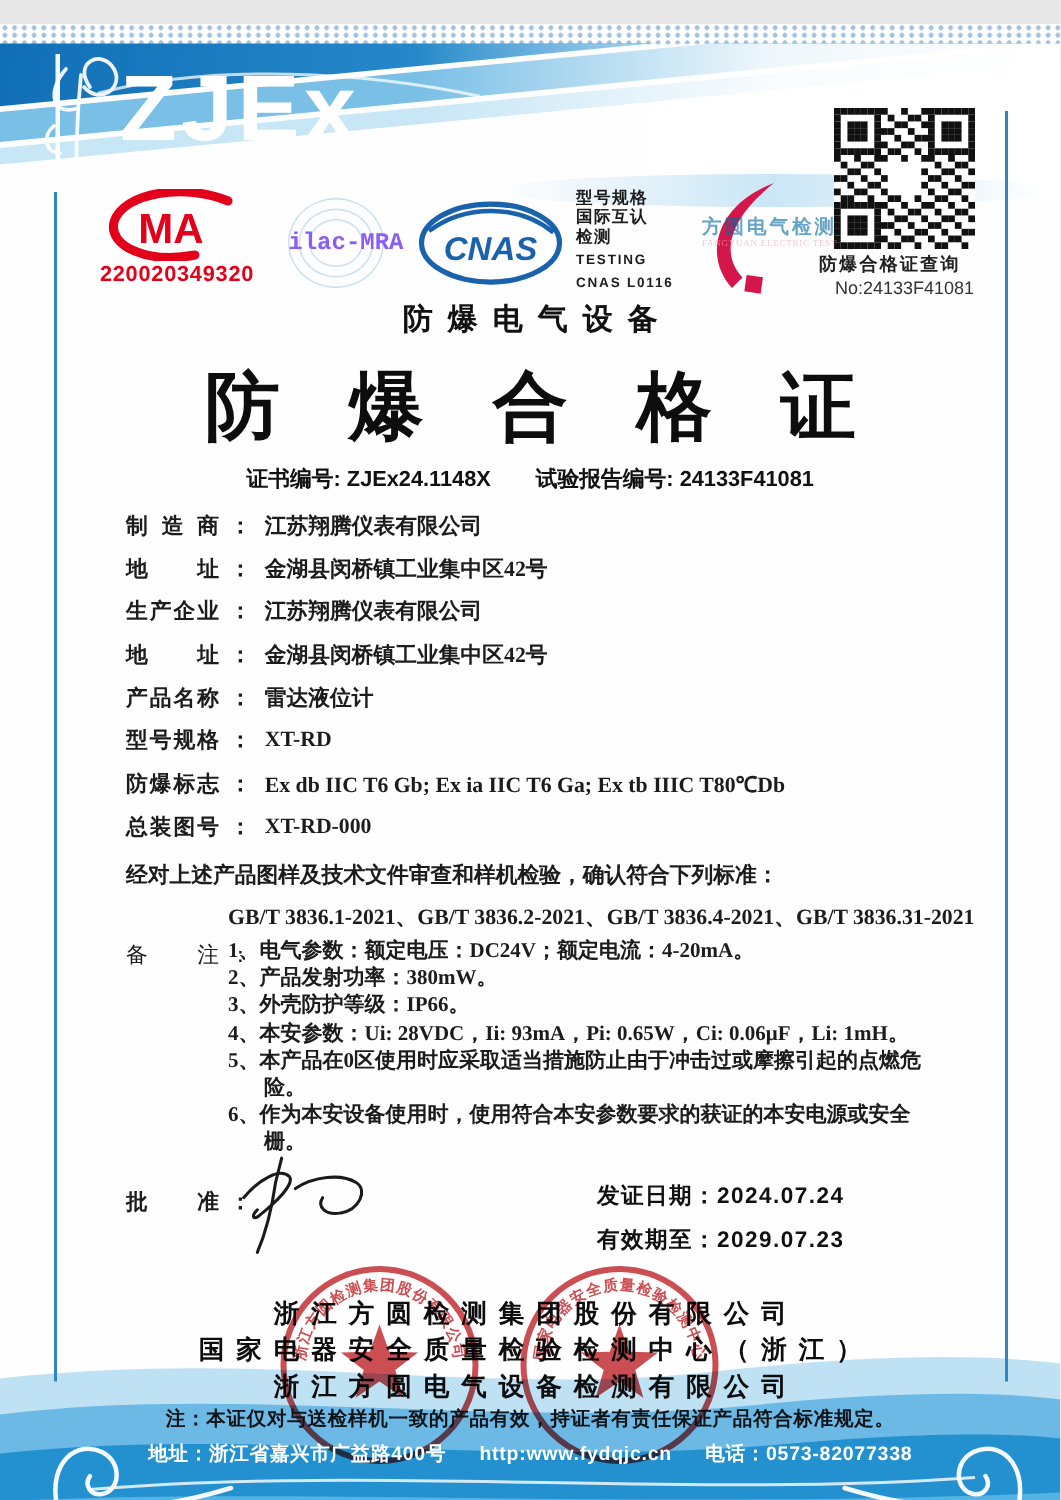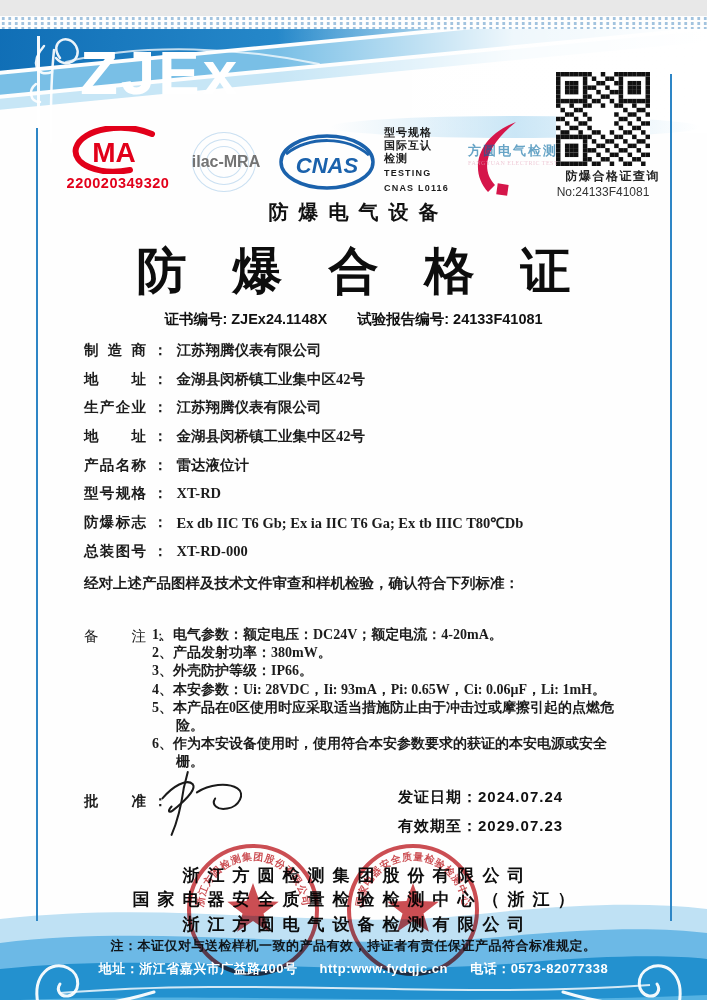--- a/index.html
+++ b/index.html
@@ -34,32 +34,32 @@
   
   .cma{left:64px;top:110px;width:106px;height:48px;}
   .cma-num{left:58px;top:159px;width:120px;text-align:center;font-family:"Liberation Sans",sans-serif;
         font-weight:700;font-size:14.5px;color:#e2001a;letter-spacing:.5px;}
   .ilac{left:183px;top:114px;width:86px;height:64px;}
   .ilac-rings{position:absolute;left:3px;top:0;width:78px;height:64px;}
   .ilac-rings div{position:absolute;border:1px solid #9fc6e8;border-radius:50%;opacity:.55;}
   .ir1{left:6px;top:2px;width:62px;height:58px;}
   .ir2{left:13px;top:9px;width:48px;height:44px;}
   .ir3{left:20px;top:16px;width:34px;height:30px;}
-  .ilac-text{position:absolute;left:0;top:23px;width:86px;text-align:center;
-        font-family:Liberation Sans, sans-serif;font-weight:700;font-size:16px;color:#737373;}
+  .ilac-text{position:absolute;left:0;top:23px;width:86px;text-align:right;
+        font-family:Liberation Mono, monospace;font-weight:700;font-size:16px;color:#8b5cf6;}
   .cnas{left:276px;top:116px;width:102px;height:60px;}
   .cnas-txt{left:384px;top:110px;font-family:"Liberation Sans",sans-serif;font-weight:700;line-height:13px;}
   .cnas-txt .cjk{font-size:11px;letter-spacing:1px;}
   .cnas-txt .lat{font-size:9px;letter-spacing:1.2px;margin-top:2px;}
   .swoosh{left:452px;top:102px;width:84px;height:88px;}
   .fy-wm{left:468px;top:126px;z-index:1;}
   .fy-wm .cn{font-size:13px;color:#0369a1;opacity:.6;letter-spacing:2px;font-weight:600;}
   .fy-wm .en{font-size:6px;color:#e5a8bd;opacity:.6;letter-spacing:.5px;}
   .qr{left:556px;top:56px;width:94px;height:94px;background:#fff;}
-  .qr-cap{left:546px;top:152px;width:114px;text-align:right;font-weight:700;font-size:12px;letter-spacing:1.5px;color:#222;}
+  .qr-cap{left:546px;top:152px;width:114px;text-align:left;font-weight:700;font-size:12px;letter-spacing:1.5px;color:#222;}
   .qr-no{left:546px;top:169px;width:114px;text-align:center;font-size:12px;color:#333;font-family:"Liberation Sans",sans-serif;}
 
   
   .t-cat{left:0;top:183px;width:707px;text-align:center;font-family:"Liberation Sans",sans-serif;
         font-weight:700;font-size:20px;letter-spacing:10px;text-indent:10px;color:#111;}
   .t-main{left:0;top:222px;width:707px;text-align:center;font-family:"Liberation Sans",sans-serif;
         font-weight:700;font-size:50px;letter-spacing:46px;text-indent:46px;color:#0d0d0d;}
   .cert-line{left:0;top:294px;width:707px;text-align:center;font-weight:700;font-size:14.5px;
         font-family:"Liberation Sans",sans-serif;color:#111;}
   .cert-line span{margin:0 13px;}
@@ -439,20 +439,21 @@
         <span class="fvalue">Ex db IIC T6 Gb; Ex ia IIC T6 Ga; Ex tb IIIC T80℃Db</span>
     </div>
     <div class="frow">
       <span class="flabel">总装图号</span>
         <span class="fcolon">：</span>
         <span class="fvalue">XT-RD-000</span>
     </div>
   </div>
 
   <div class="abs statement">经对上述产品图样及技术文件审查和样机检验，确认符合下列标准：</div>
+  <div class="abs standards">GB/T 3836.1-2021、GB/T 3836.2-2021、GB/T 3836.4-2021、GB/T 3836.31-2021</div>
 
   <div class="abs r-label">
     <span class="flabel">备注</span>
       <span class="fcolon">：</span>
   </div>
   <div class="abs r-items">
     <div class="r-item">1、电气参数：额定电压：DC24V；额定电流：4-20mA。</div>
     <div class="r-item">2、产品发射功率：380mW。</div>
     <div class="r-item">3、外壳防护等级：IP66。</div>
     <div class="r-item">4、本安参数：Ui: 28VDC，Ii: 93mA，Pi: 0.65W，Ci: 0.06μF，Li: 1mH。</div>

